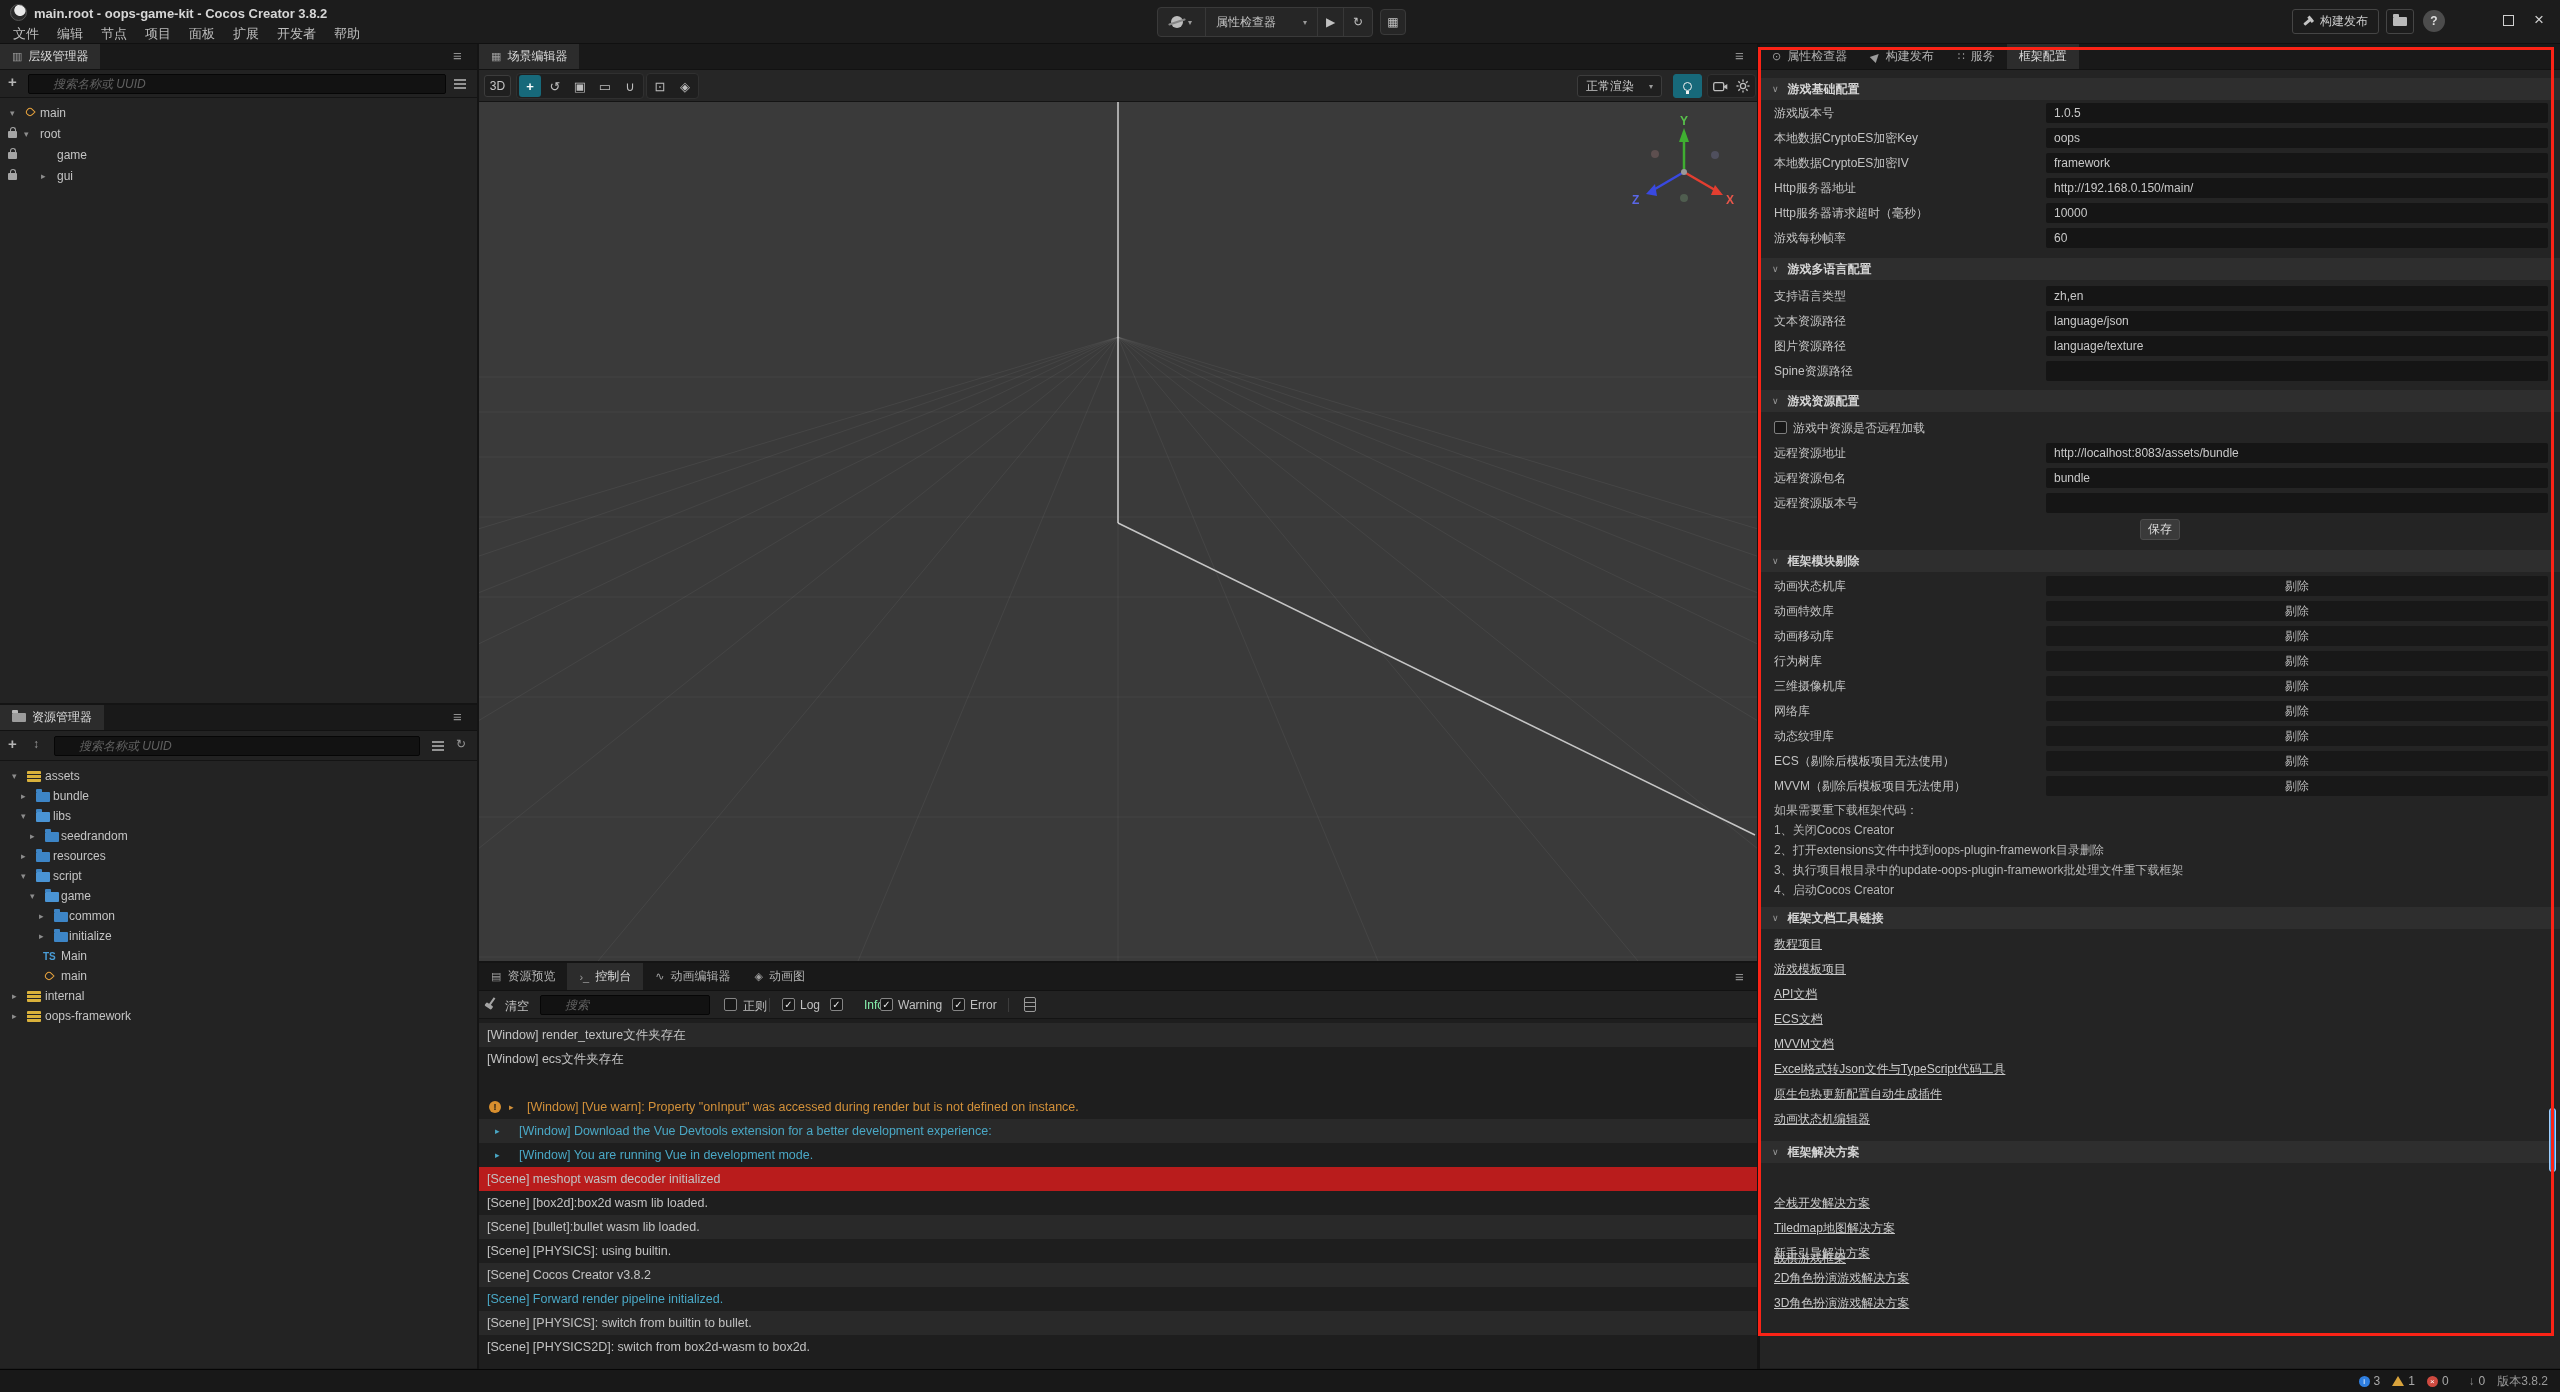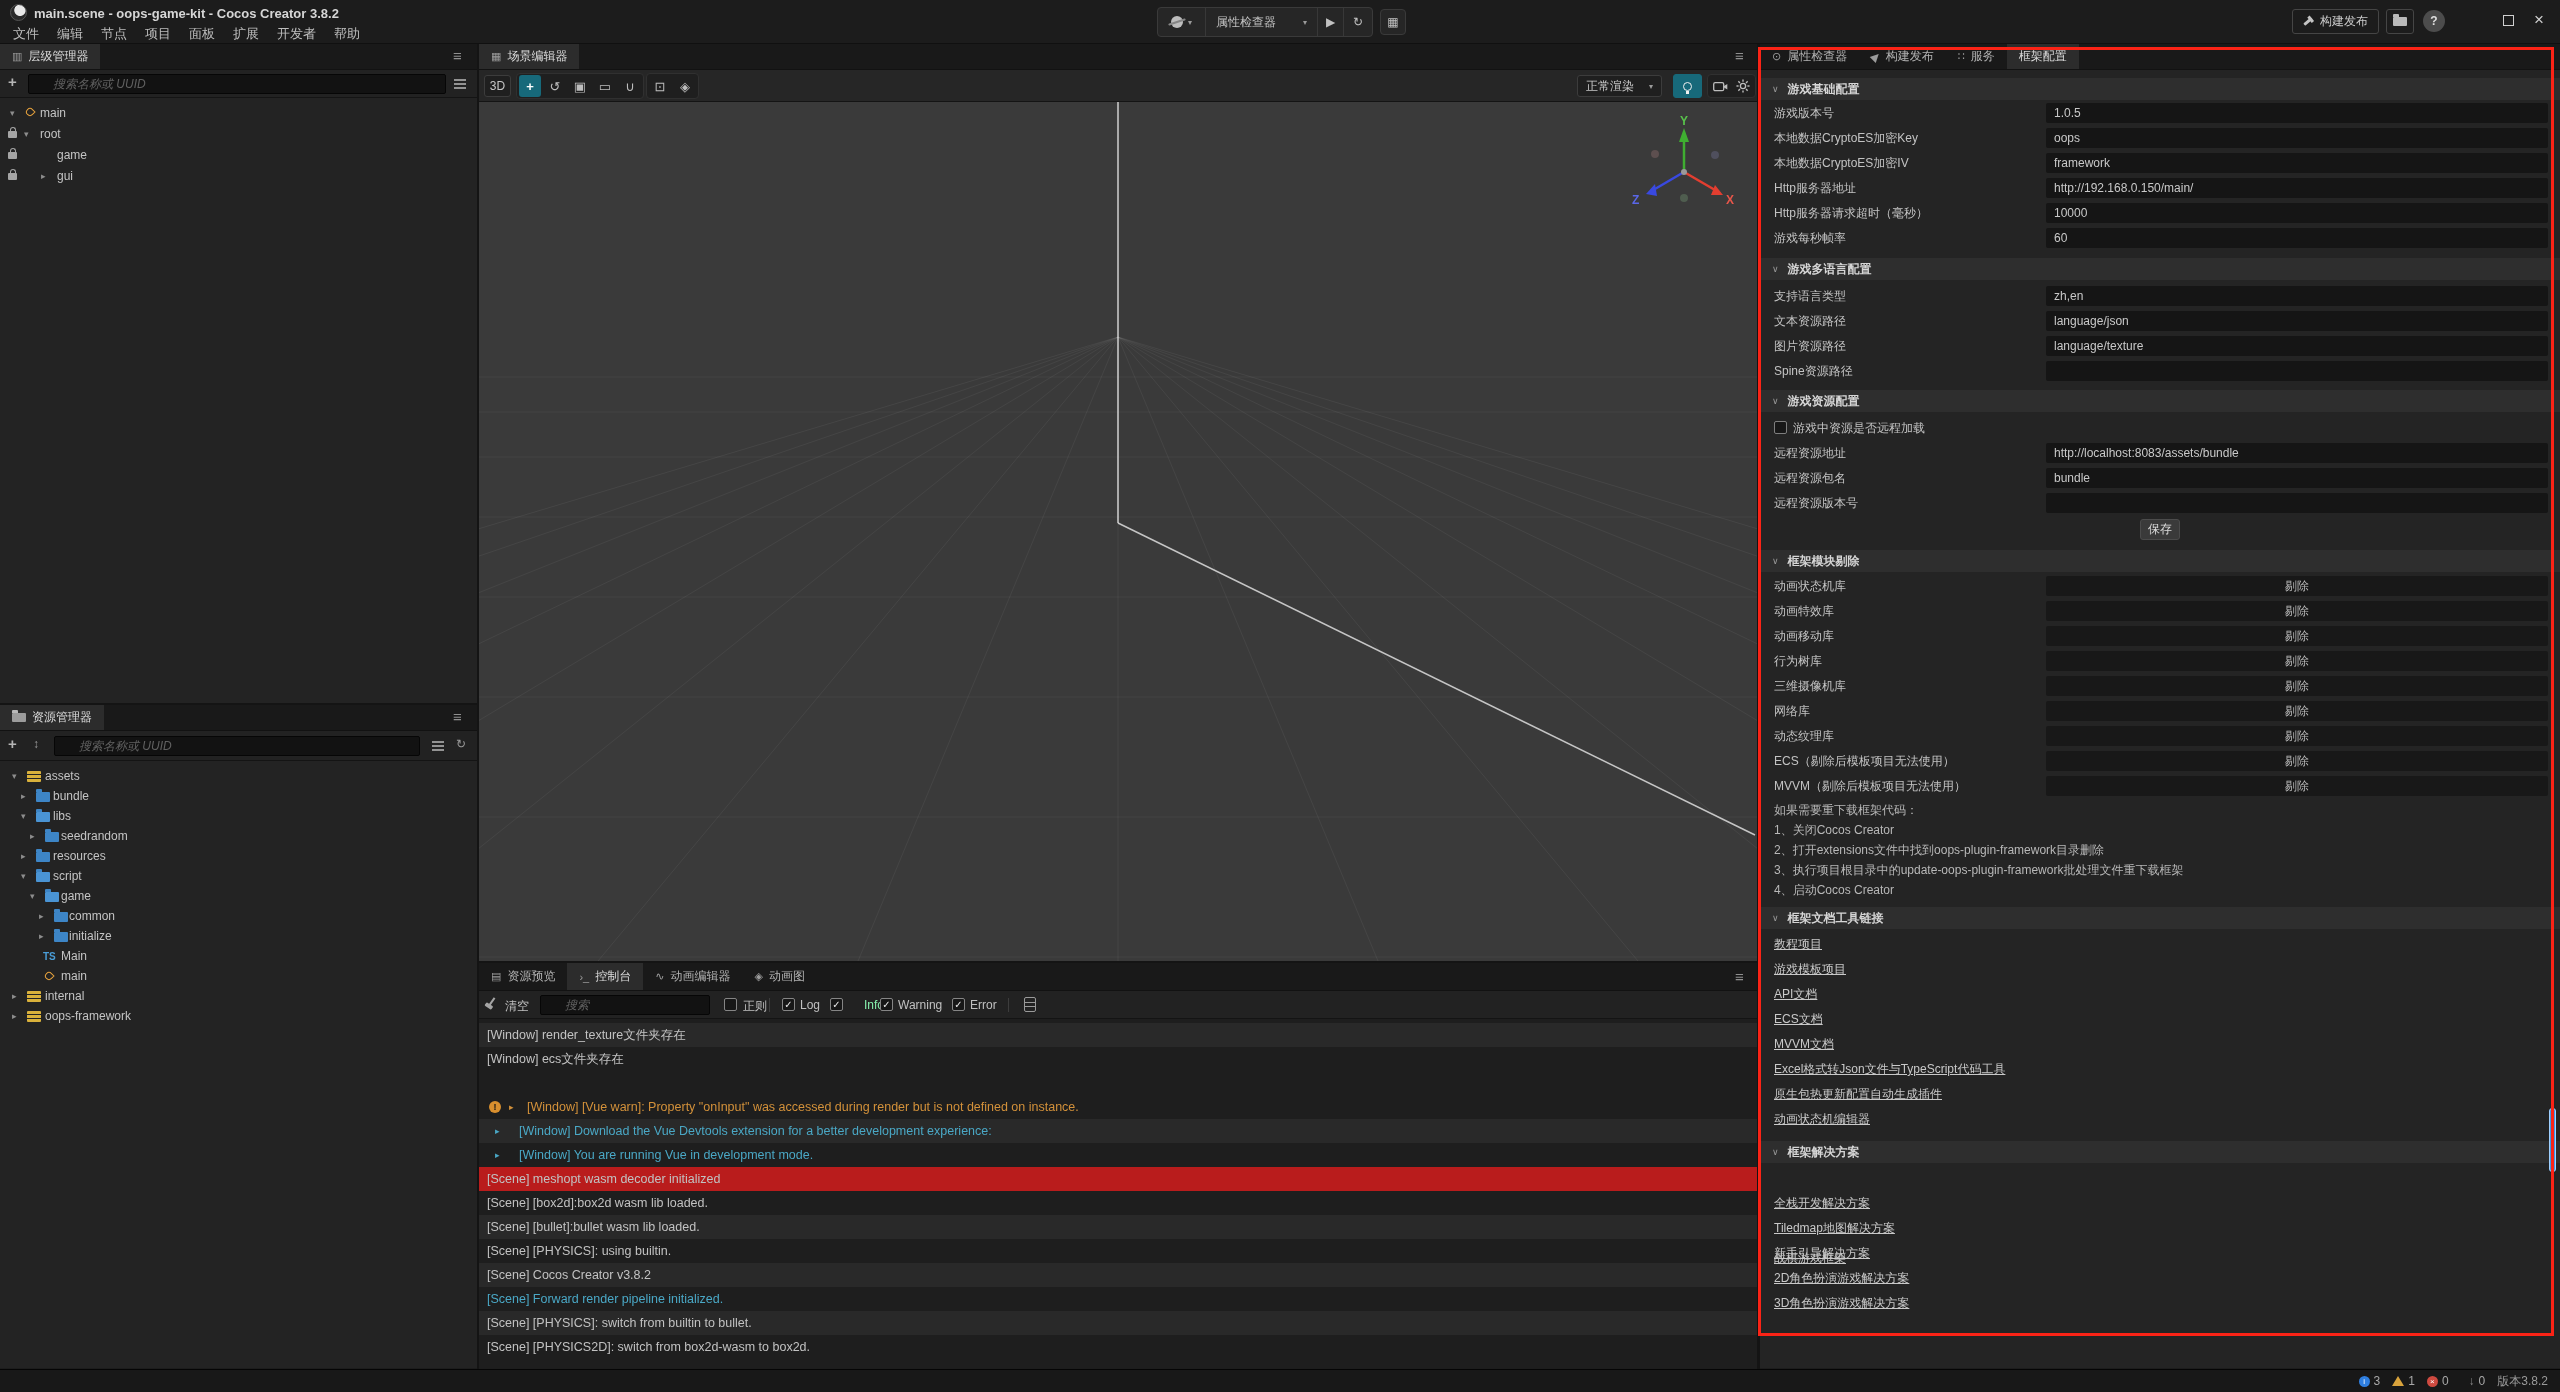--- a/index.html
+++ b/index.html
@@ -95,21 +95,21 @@
 #annotation{position:absolute;left:1758px;top:47px;width:796px;height:1289px;border:3px solid #fb2316;pointer-events:none;z-index:50}
 #cfg-scrollthumb{position:absolute;left:2549px;top:1108px;width:7px;height:64px;background:#3e96e8;border:1px solid #9fd0ff;border-radius:3px;z-index:40}
 </style>
 </head>
 <body>
 
 <div id="root">
 
   <div id="titlebar">
     <div id="logo"></div>
-    <div id="wtitle">main.scene - oops-game-kit - Cocos Creator 3.8.2</div>
+    <div id="wtitle">main.root - oops-game-kit - Cocos Creator 3.8.2</div>
     <div id="menubar">
         <div class="menu-item">文件</div>
         <div class="menu-item">编辑</div>
         <div class="menu-item">节点</div>
         <div class="menu-item">项目</div>
         <div class="menu-item">面板</div>
         <div class="menu-item">扩展</div>
         <div class="menu-item">开发者</div>
         <div class="menu-item">帮助</div>
       </div>

